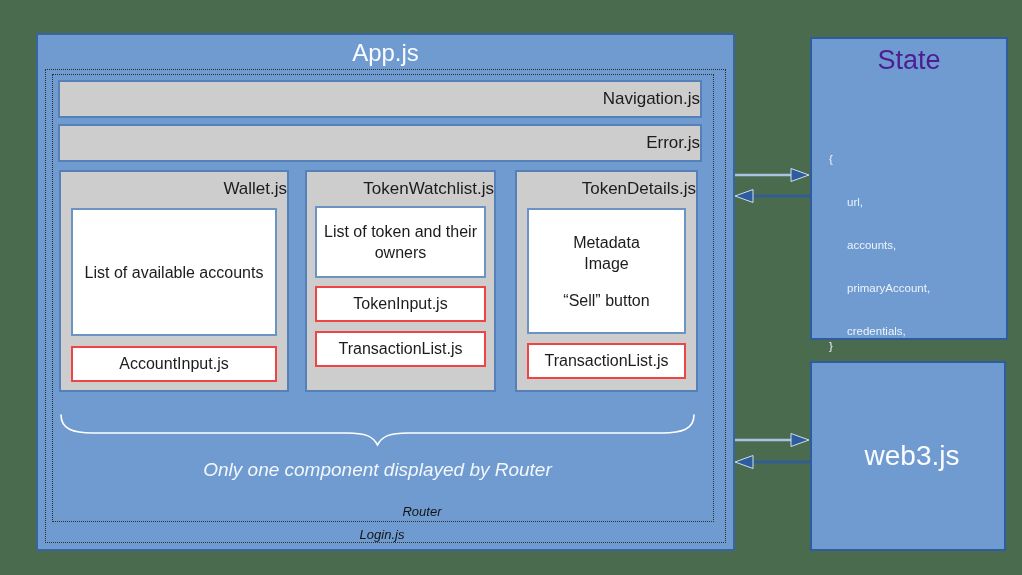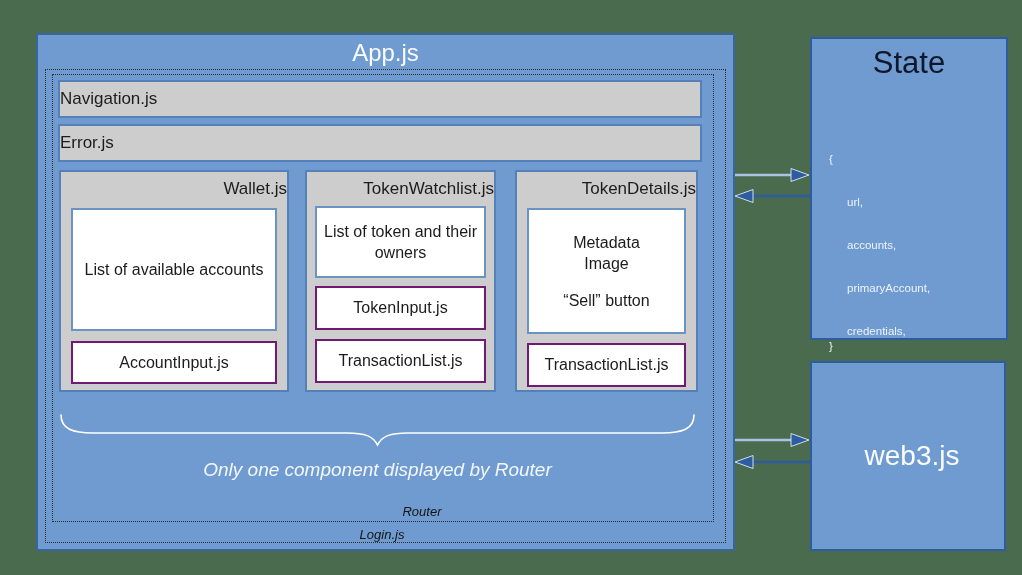--- a/index.html
+++ b/index.html
@@ -23,34 +23,34 @@
   .state-box { left: 810px; top: 37px;  width: 198px; height: 303px; border-color: #2d5d9f; }
   .web3-box  { left: 810px; top: 361px; width: 196px; height: 190px; border-color: #2d5d9f;
                display: flex; align-items: center; justify-content: center; }
 
   .app-title {
     position: absolute; left: 0; right: 0; top: 4px;
     text-align: center; font-size: 24px; color: #fafcff;
   }
   .state-title {
     position: absolute; left: 0; right: 0; top: 6px;
-    text-align: center; font-size: 31px; color: #0f172a;
+    text-align: center; font-size: 27px; color: #4c1d95;
   }
   .web3-title { font-size: 28px; color: #fafcff; margin-left: 8px; }
 
   
   .dotted { position: absolute; border: 1px dotted #2e2e2e; }
   .login-frame  { left: 7px;  top: 34px; width: 681px; height: 474px; }
   .router-frame { left: 14px; top: 39px; width: 662px; height: 448px; }
 
   
   .gray-bar {
     position: absolute; left: 20px; width: 644px; height: 38px;
     background: #cdcdcd; border: 2px solid #5580b8;
-    display: flex; align-items: center; justify-content: flex-start;
+    display: flex; align-items: center; justify-content: flex-end;
     font-size: 17px;
   }
   .nav-bar   { top: 45px; }
   .error-bar { top: 89px; }
 
   
   .column {
     position: absolute; top: 135px; height: 222px;
     background: #cdcdcd; border: 2px solid #5580b8;
     display: flex; flex-direction: column;
@@ -64,22 +64,22 @@
   .white-box {
     background: #ffffff; border: 2px solid #6b94c4;
     display: flex; flex-direction: column;
     align-items: center; justify-content: center;
     text-align: center; font-size: 16px; line-height: 21px;
   }
   .wallet-body    { height: 128px; margin: 4px 10px 0; }
   .watchlist-body { height: 72px;  margin: 2px 8px 0; }
   .details-body   { height: 126px; margin: 4px 10px 0; }
   .child-bar {
-    background: #ffffff; border: 2px solid #701a75;
-    height: 44px; display: flex; align-items: center; justify-content: center;
+    background: #ffffff; border: 2px solid #ef4444;
+    height: 36px; display: flex; align-items: center; justify-content: center;
     text-align: center; font-size: 16px;
   }
   .wallet-footer    { margin: 10px 10px 6px; }
   .watchlist-input  { margin: 8px 8px 0; }
   .watchlist-footer { margin: 9px 8px 0; }
   .details-footer   { margin: 9px 10px 0; }
   .sell-line { margin-top: 16px; }
 
   
   .brace-svg { position: absolute; left: 21px; top: 378px; width: 637px; height: 36px; }

